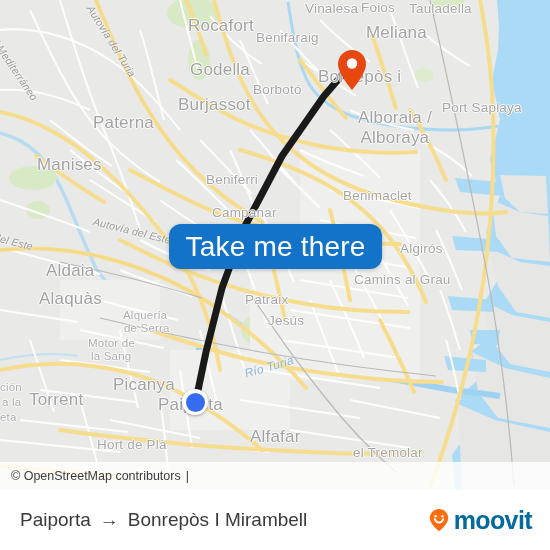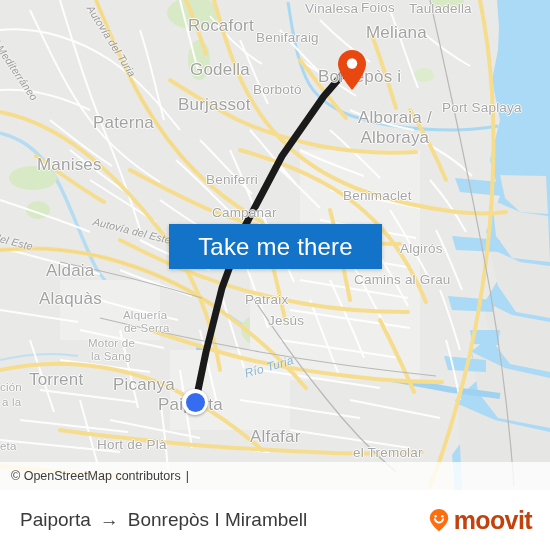--- a/index.html
+++ b/index.html
@@ -70,23 +70,23 @@
   }
 
   
   #take-me-there {
     position: absolute;
     left: 169px; top: 224px;
     width: 213px; height: 45px;
     background: #1273c8;
     color: #ffffff;
     border: none;
-    border-radius: 0;
+    border-radius: 12px;
     font-family: "Liberation Sans", sans-serif;
-    font-size: 24px;
+    font-size: 28px;
     letter-spacing: .2px;
     cursor: pointer;
     box-shadow: 0 1px 4px rgba(0,0,0,.22);
   }
 
   
   #attribution {
     position: absolute;
     left: 0; top: 462px;
     width: 550px; height: 28px;
@@ -113,21 +113,21 @@
   #trip-title {
     display: flex; align-items: center; gap: 9px;
     font-size: 19px; color: #3a3a3a;
     white-space: nowrap;
   }
   #trip-title .arrow { font-size: 19px; color: #3a3a3a; }
   #moovit-logo {
     display: flex; align-items: center; gap: 3px;
   }
   #moovit-logo .word {
-    font-size: 25px; font-weight: bold; color: #c2410c;
+    font-size: 25px; font-weight: bold; color: #0369a1;
     letter-spacing: -0.6px;
     font-family: "Liberation Sans", sans-serif;
   }
 </style>
 </head>
 <body>
 
 <div id="app">
 
   <div id="map">
@@ -318,21 +318,21 @@
     </svg>
 
     <div id="place-labels">
         <div class="map-label lbl-lg" style="left: 180px; top: 16px; margin-left: 8px;">Rocafort</div>
         <div class="map-label lbl-lg" style="left: 190px; top: 60px;">Godella</div>
         <div class="map-label lbl-lg" style="left: 178px; top: 95px;">Burjassot</div>
         <div class="map-label lbl-lg" style="left: 93px; top: 113px;">Paterna</div>
         <div class="map-label lbl-lg" style="left: 37px; top: 155px;">Manises</div>
         <div class="map-label lbl-lg" style="left: 46px; top: 261px;">Aldaia</div>
         <div class="map-label lbl-lg" style="left: 39px; top: 289px;">Alaquàs</div>
-        <div class="map-label lbl-lg" style="left: 29px; top: 370px;">Torrent</div>
+        <div class="map-label lbl-lg" style="left: 29px; top: 390px;">Torrent</div>
         <div class="map-label lbl-lg" style="left: 113px; top: 375px;">Picanya</div>
         <div class="map-label lbl-lg" style="left: 158px; top: 395px;">Paiporta</div>
         <div class="map-label lbl-lg" style="left: 250px; top: 427px;">Alfafar</div>
         <div class="map-label lbl-lg" style="left: 366px; top: 23px;">Meliana</div>
         <div class="map-label lbl-md" style="left: 256px; top: 30px;">Benifaraig</div>
         <div class="map-label lbl-md" style="left: 253px; top: 82px;">Borbotó</div>
         <div class="map-label lbl-md" style="left: 305px; top: 1px;">Vinalesa</div>
         <div class="map-label lbl-md" style="left: 361px; top: 0px;">Foios</div>
         <div class="map-label lbl-md" style="left: 409px; top: 1px;">Tauladella</div>
         <div class="map-label lbl-md" style="left: 206px; top: 172px;">Beniferri</div>
@@ -344,21 +344,21 @@
         <div class="map-label lbl-md" style="left: 245px; top: 292px;">Patraix</div>
         <div class="map-label lbl-md" style="left: 268px; top: 313px;">Jesús</div>
         <div class="map-label lbl-md" style="left: 353px; top: 445px;">el Tremolar</div>
         <div class="map-label lbl-md" style="left: 75px; top: 437px; margin-left: 22px;">Hort de Plà</div>
         <div class="map-label lbl-sm" style="left: 88px; top: 337px;">Motor de</div>
         <div class="map-label lbl-sm" style="left: 91px; top: 350px;">la Sang</div>
         <div class="map-label lbl-sm" style="left: 123px; top: 309px;">Alquería</div>
         <div class="map-label lbl-sm" style="left: 124px; top: 322px;">de Serra</div>
         <div class="map-label lbl-sm" style="left: 0px; top: 381px;">ción</div>
         <div class="map-label lbl-sm" style="left: 2px; top: 396px;">a la</div>
-        <div class="map-label lbl-sm" style="left: 0px; top: 411px; margin-top: 29px;">eta</div>
+        <div class="map-label lbl-sm" style="left: 0px; top: 411px;">eta</div>
       </div>
 
     <div class="map-label lbl-lg lbl-2line" id="dest-label" style="left: 318px; top: 67px;">
         <div>Bonrepòs i</div>
       </div>
     <div class="map-label lbl-lg lbl-2line" id="alboraia-label" style="left: 358px; top: 108px;">
         <div>Alboraia /</div>
         <div>Alboraya</div>
       </div>
 

